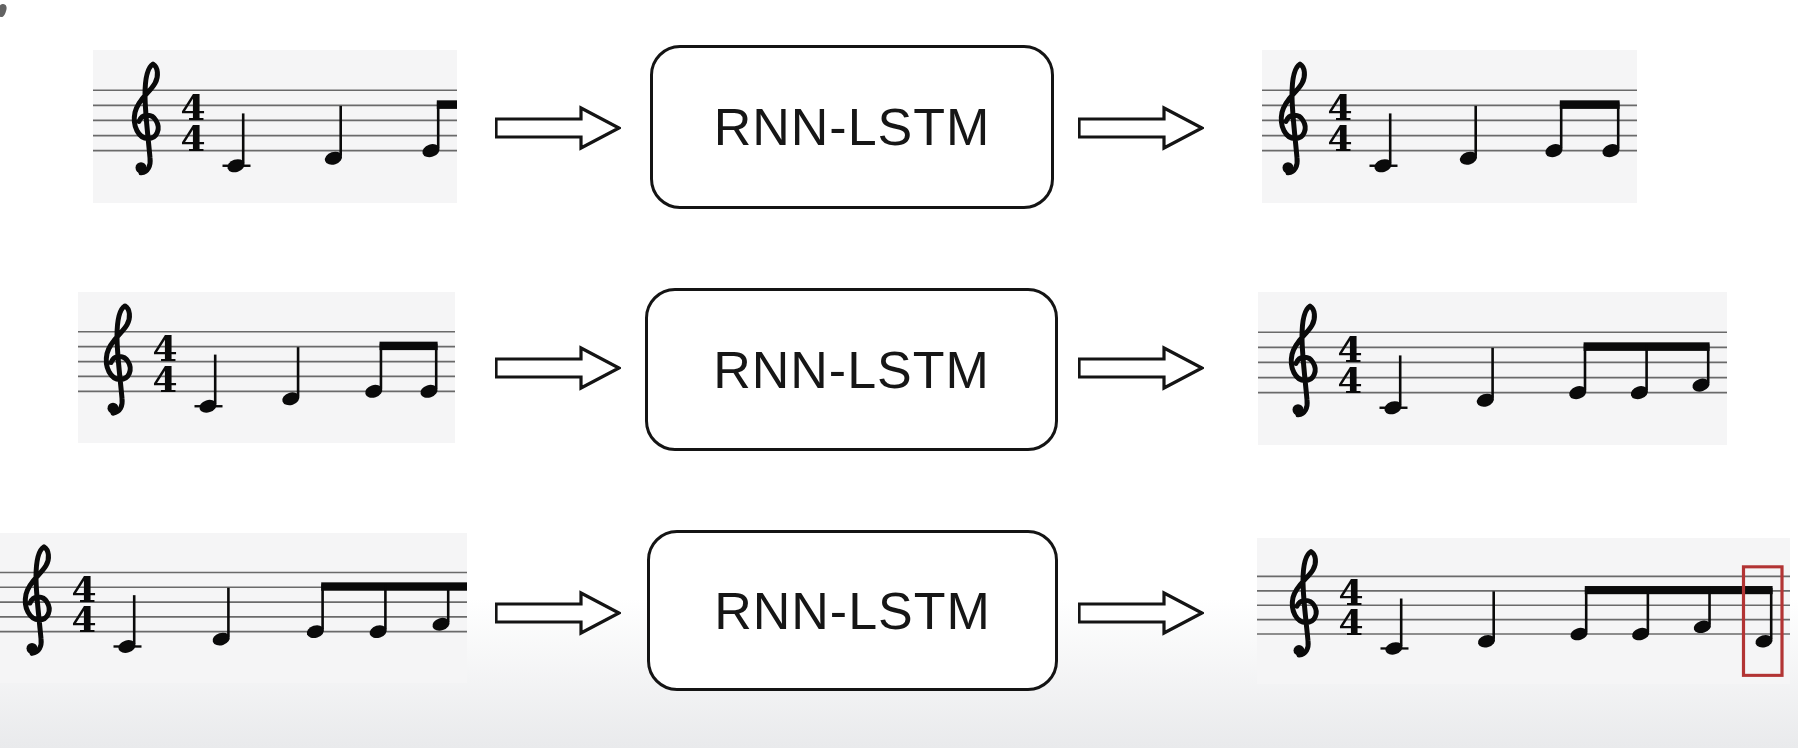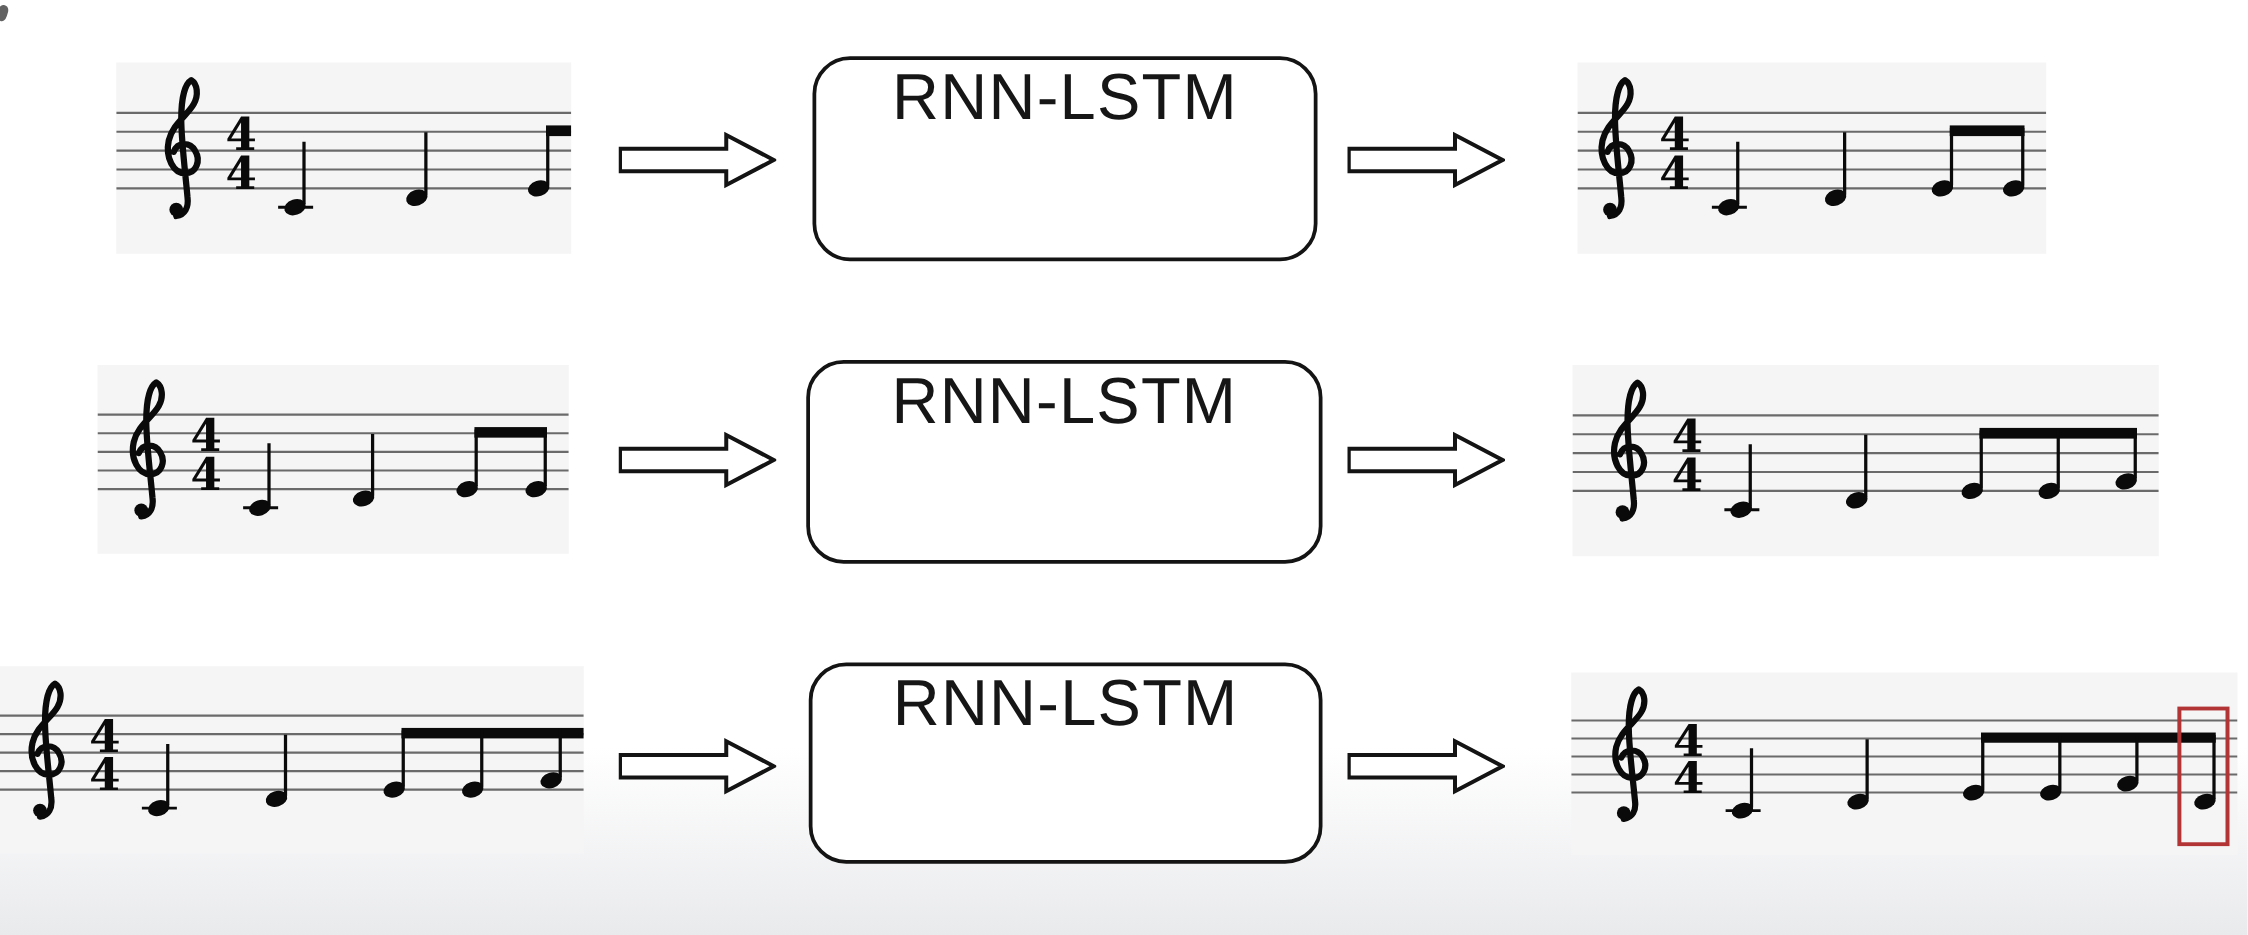--- a/index.html
+++ b/index.html
@@ -4,21 +4,21 @@
 <style>
   html,body{margin:0;padding:0;}
   body{
     width:1798px;height:748px;position:relative;overflow:hidden;
     background:linear-gradient(to bottom,#ffffff 0%,#ffffff 80%,#e9eaec 100%);
     font-family:"Liberation Sans",sans-serif;
   }
   .staff{position:absolute;background:#f5f5f6;display:block;}
   .rnn-box{
     position:absolute;border:3.5px solid #141414;border-radius:30px;background:#ffffff;
-    display:flex;align-items:flex-start;justify-content:center;
+    display:flex;align-items:center;justify-content:center;
   }
   .rnn-box span{font-size:52px;color:#161616;letter-spacing:1px;}
   .arrow{position:absolute;display:block;}
   .corner-mark{position:absolute;left:-2px;top:4px;width:8px;height:13px;background:#2e2e2e;
     opacity:.75;border-radius:40%;transform:rotate(18deg);}
 </style>
 </head>
 <body>
 
 <div class="corner-mark"></div>

